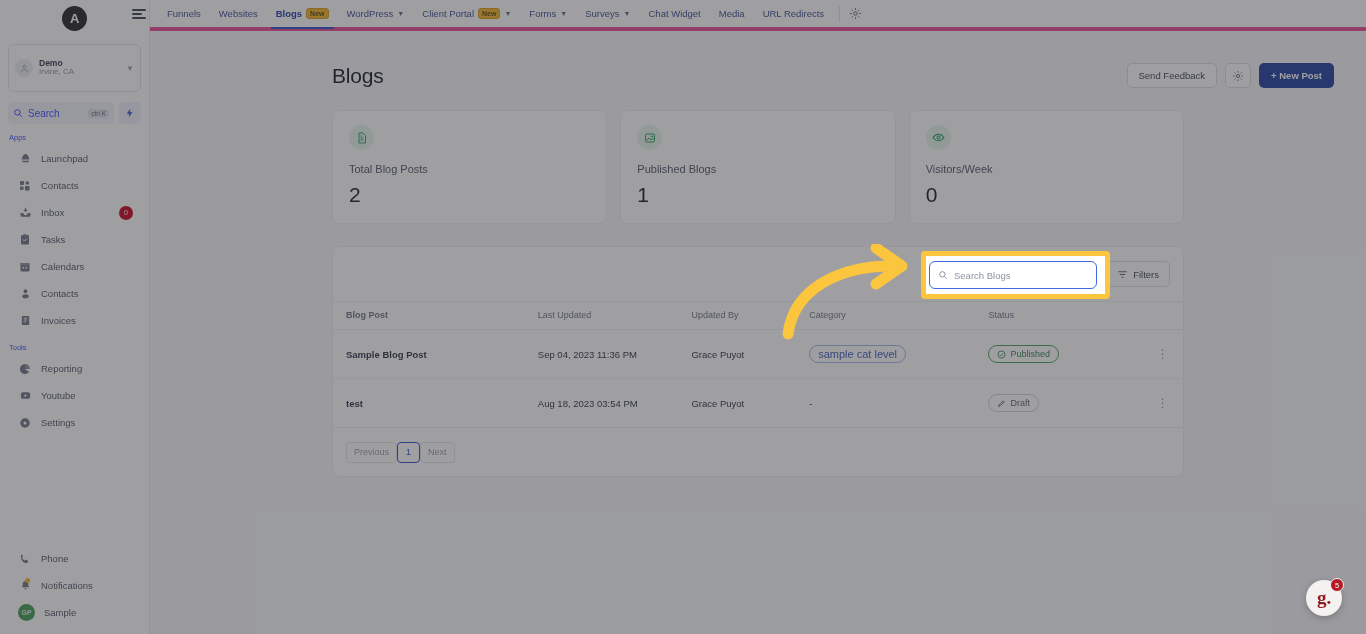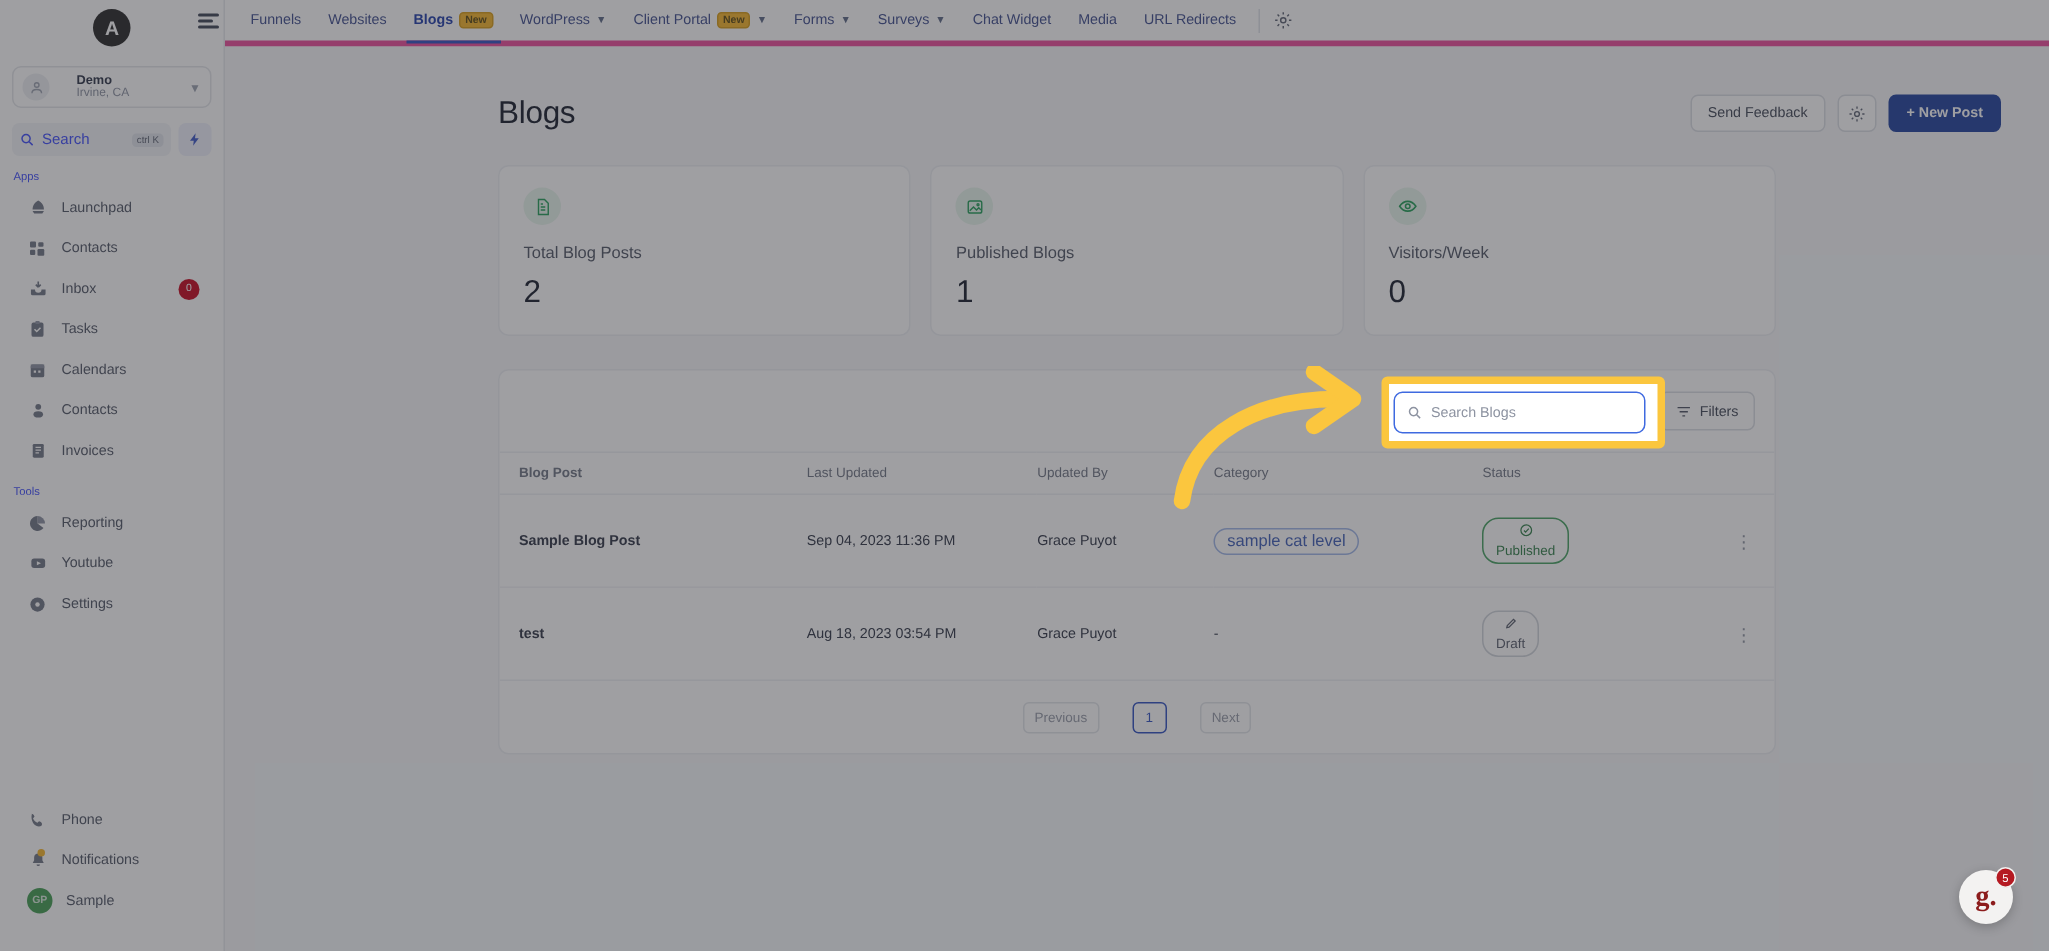--- a/index.html
+++ b/index.html
@@ -18,22 +18,22 @@
     display: flex; flex-direction: column;
   }
   .brand-row { height: 36px; display: flex; align-items: center; justify-content: center; position: relative; }
   .brand-logo {
     width: 25px; height: 25px; border-radius: 50%;
     background: #222; color: #fff; font-size: 13px; font-weight: bold;
     display: flex; align-items: center; justify-content: center;
     letter-spacing: -.3px;
   }
   .agency-select {
-    margin: 8px 8px 0 8px; height: 28px; border: 1px solid #e3e5e9; border-radius: 6px;
-    display: flex; align-items: center; padding: 0 6px; gap: 18px; background: #fff;
+    margin: 8px 8px 0 8px; height: 48px; border: 1px solid #e3e5e9; border-radius: 6px;
+    display: flex; align-items: center; padding: 0 6px; gap: 6px; background: #fff;
   }
   .agency-av { width: 18px; height: 18px; border-radius: 50%; background: #eceef2; display:flex; align-items:center; justify-content:center; flex: 0 0 auto;}
   .agency-txt { flex: 1; min-width: 0; line-height: 1.05; }
   .agency-name { font-size: 8.5px; font-weight: bold; color: #2b3245; }
   .agency-sub { font-size: 8px; color: #8a90a0; }
   .chev { color: #9aa0ae; font-size: 8px; }
 
   .search-row { margin: 10px 8px 0 8px; display: flex; gap: 5px; }
   .search-box {
     flex: 1; height: 22px; background: #f1f3f7; border-radius: 5px;
@@ -48,21 +48,21 @@
     height: 27px; display: flex; align-items: center; gap: 9px; padding: 0 10px 0 18px;
     position: relative; cursor: pointer;
   }
   .nav-item .ico { width: 14px; height: 14px; display: flex; align-items: center; justify-content: center; flex: 0 0 auto; color: #6d7382; }
   .nav-item .txt { font-size: 9.5px; color: #4d5362; }
   .nav-badge {
     position: absolute; right: 16px; width: 14px; height: 14px; border-radius: 50%;
     background: #c4001a; color: #fff; font-size: 7px; display: flex; align-items: center; justify-content: center;
   }
   .sb-spacer { flex: 1; }
-  .sb-bottom { padding-bottom: 20px; }
+  .sb-bottom { padding-bottom: 8px; }
   .avatar-gp {
     width: 17px; height: 17px; border-radius: 50%; background: #3f9b4f; color: #d9ebdc;
     font-size: 7px; display: flex; align-items: center; justify-content: center; font-weight: bold;
   }
   .notif-dot { position: absolute; left: 25px; top: 6px; width: 5px; height: 5px; border-radius: 50%; background: #f5b324; }
 
   
   .topbar {
     position: absolute; left: 150px; top: 0; width: 1216px; height: 31px;
     background: #fff; border-bottom: 4px solid #ec4899;
@@ -142,26 +142,26 @@
   .c2 { width: 150px; }
   .c3 { width: 115px; }
   .c4 { width: 175px; }
   .c5 { width: 150px; }
   .c6 { width: 40px; text-align: center; }
   .chip-cat {
     display: inline-block; border: 1px solid #9fb6e8; color: #3b5bb5; background: #fff;
     border-radius: 11px; font-size: 11px; padding: 2px 8px;
   }
   .chip-status {
-    display: inline-flex; align-items: center; gap: 4px; border-radius: 11px; font-size: 9px; padding: 3px 8px; background: #fff; flex-direction: column;
+    display: inline-flex; align-items: center; gap: 4px; border-radius: 11px; font-size: 9px; padding: 3px 8px; background: #fff;
   }
   .chip-published { border: 1px solid #43a05f; color: #2e7d46; }
   .chip-draft { border: 1px solid #cfd3da; color: #545a69; }
   .kebab { color: #8d93a1; font-size: 12px; line-height: 8px; letter-spacing: 0; cursor: pointer; }
-  .pagination { height: 48px; display: flex; align-items: center; justify-content: center; gap: 22px; padding: 0 13px; }
+  .pagination { height: 48px; display: flex; align-items: center; justify-content: flex-start; gap: 0; padding: 0 13px; }
   .pg-btn {
     height: 21px; min-width: 23px; border: 1px solid #e1e4e9; border-radius: 4px; background: #fff;
     font-size: 9px; color: #9499a6; display: flex; align-items: center; justify-content: center; padding: 0 7px; cursor: pointer;
   }
   .pg-btn.active { border-color: #2d4fc0; color: #2d4fc0; padding: 0; }
 
   
   .dim-overlay { position: absolute; inset: 0; background: rgba(50,52,58,.47); pointer-events: none; }
   .highlight-box {
     position: absolute; left: 921px; top: 251px; width: 189px; height: 48px;

